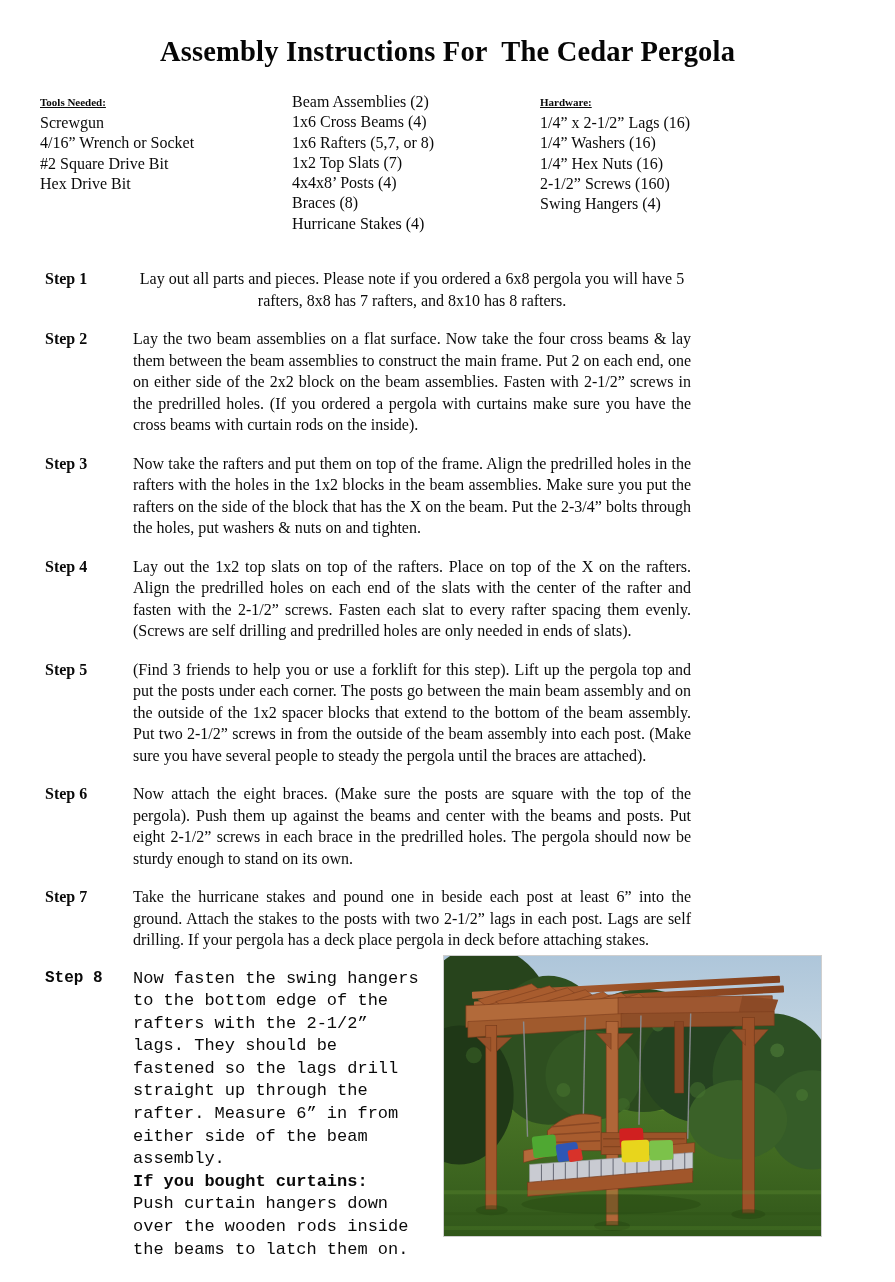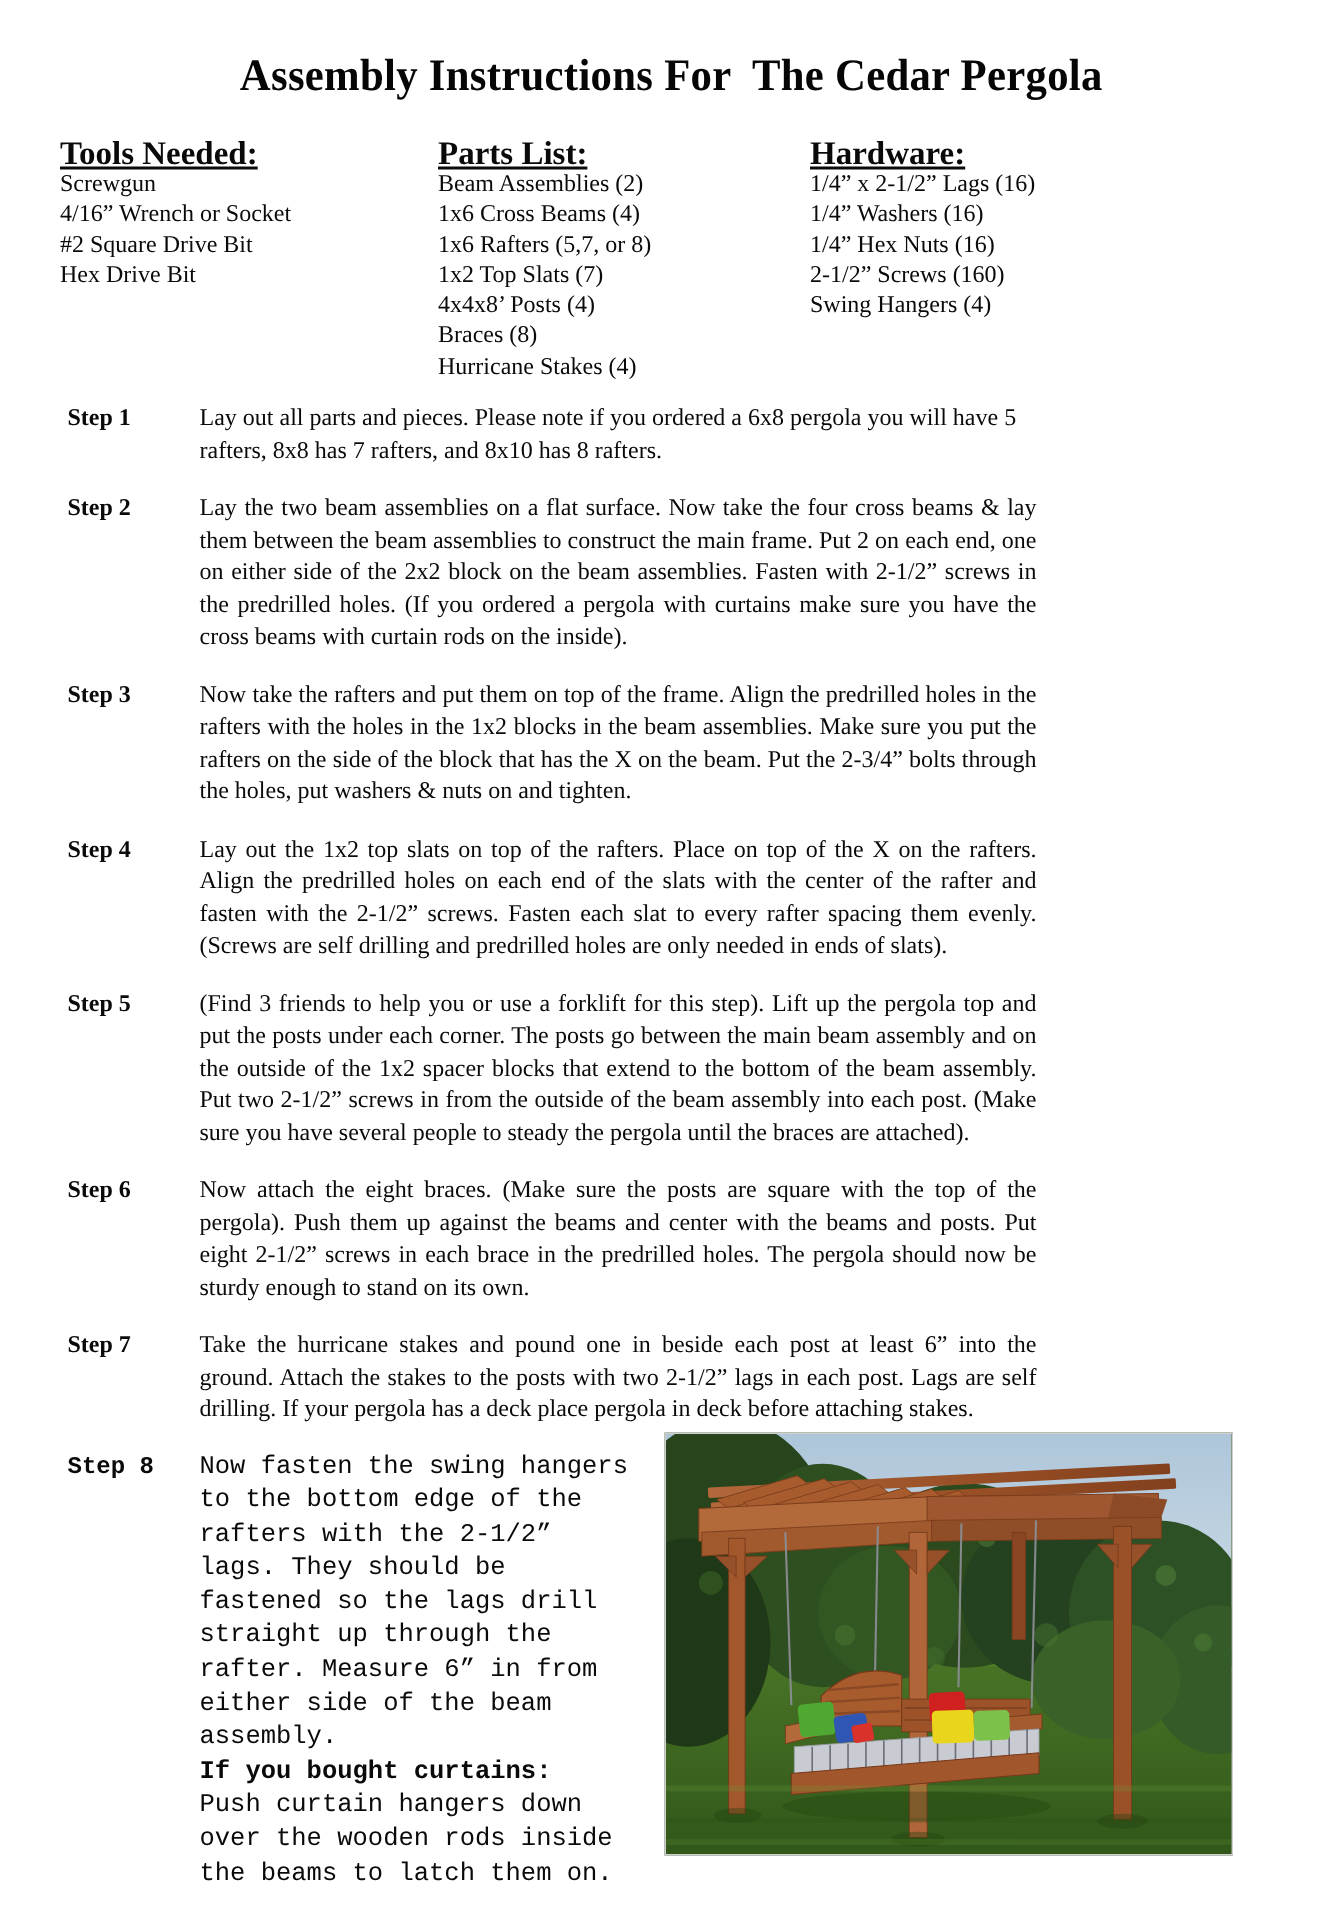--- a/index.html
+++ b/index.html
@@ -45,21 +45,21 @@
   .hdr-col {
     position: absolute;
     top: 0;
   }
   #col-tools     { left: 40px;  width: 250px; }
   #col-parts     { left: 292px; width: 245px; }
   #col-hardware  { left: 540px; width: 350px; }
 
   .hdr-title {
     font-weight: bold;
-    font-size: 22px;
+    font-size: 11px;
     text-decoration: underline;
     line-height: 20px;
     margin-bottom: 1px;
     white-space: nowrap;
   }
   .hdr-list {
     list-style: none;
     margin: 0;
     padding: 0;
   }
@@ -92,21 +92,21 @@
     white-space: nowrap;
   }
   .step-body {
     margin-left: 133px;
     margin-right: 33px;
     font-size: 16px;
     line-height: 21.5px;
     text-align: justify;
     text-justify: inter-word;
   }
-  .step-body.ragged { text-align: left; }
+  .step-body.ragged { text-align: center; }
 
   
   #step-8 { margin-bottom: 0; font-family: Liberation Mono, monospace; }
   #step-8 .step-body {
     margin-left: 133px;
     margin-right: 0;
     width: 290px;
     font-size: 17px;
     line-height: 22.6px;
     text-align: left;
@@ -140,21 +140,20 @@
     <div class="hdr-title">Tools Needed:</div>
     <ul class="hdr-list">
       <li>Screwgun</li>
       <li>4/16” Wrench or Socket</li>
       <li>#2 Square Drive Bit</li>
       <li>Hex Drive Bit</li>
     </ul>
   </div>
 
   <div class="hdr-col" id="col-parts">
-    <div class="hdr-title">Parts List:</div>
     <ul class="hdr-list">
       <li>Beam Assemblies (2)</li>
       <li>1x6 Cross Beams (4)</li>
       <li>1x6 Rafters (5,7, or 8)</li>
       <li>1x2 Top Slats (7)</li>
       <li>4x4x8’ Posts (4)</li>
       <li>Braces (8)</li>
       <li>Hurricane Stakes (4)</li>
     </ul>
   </div>

